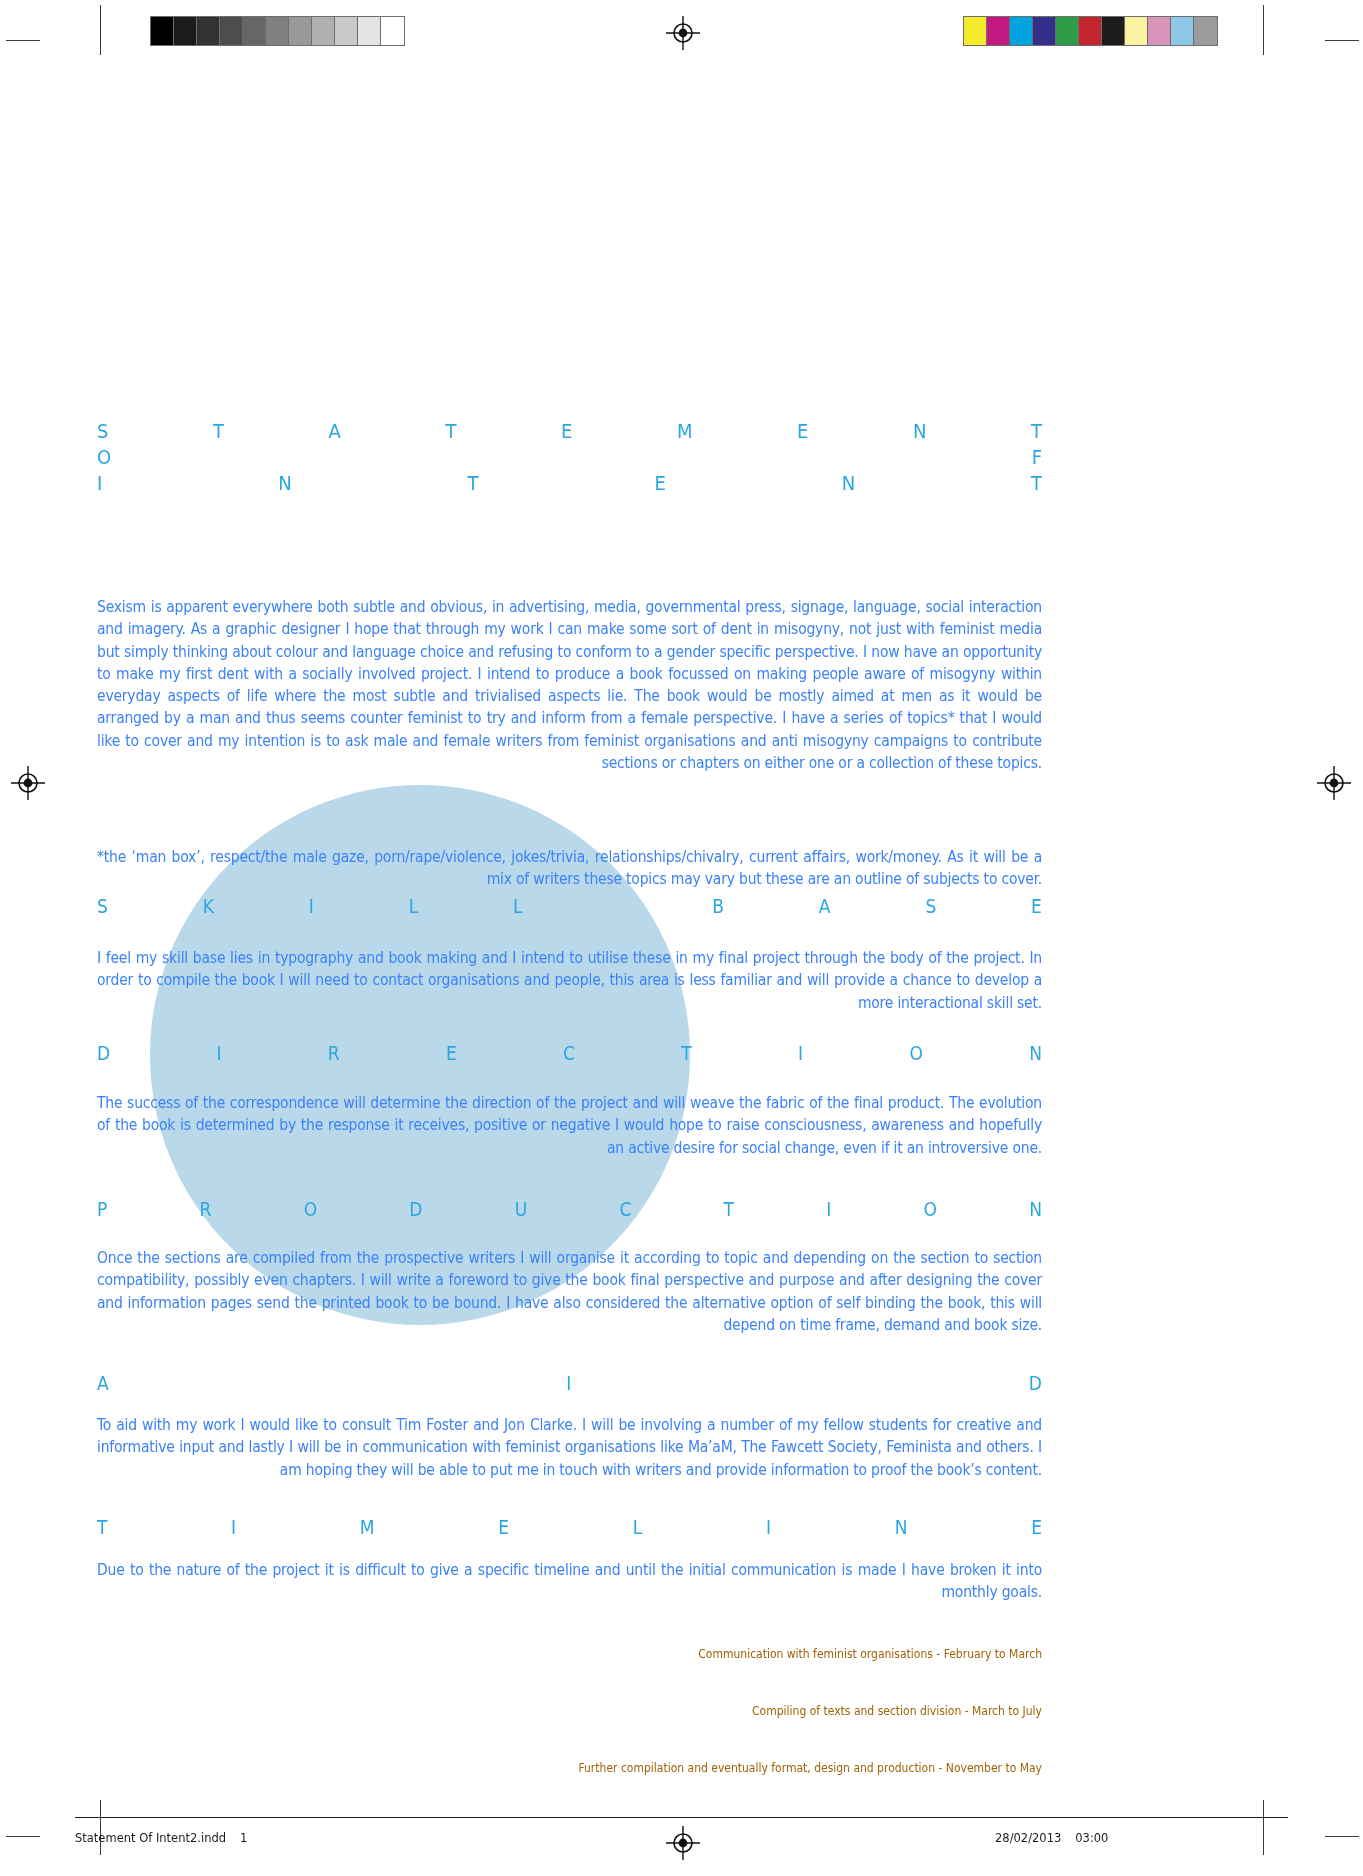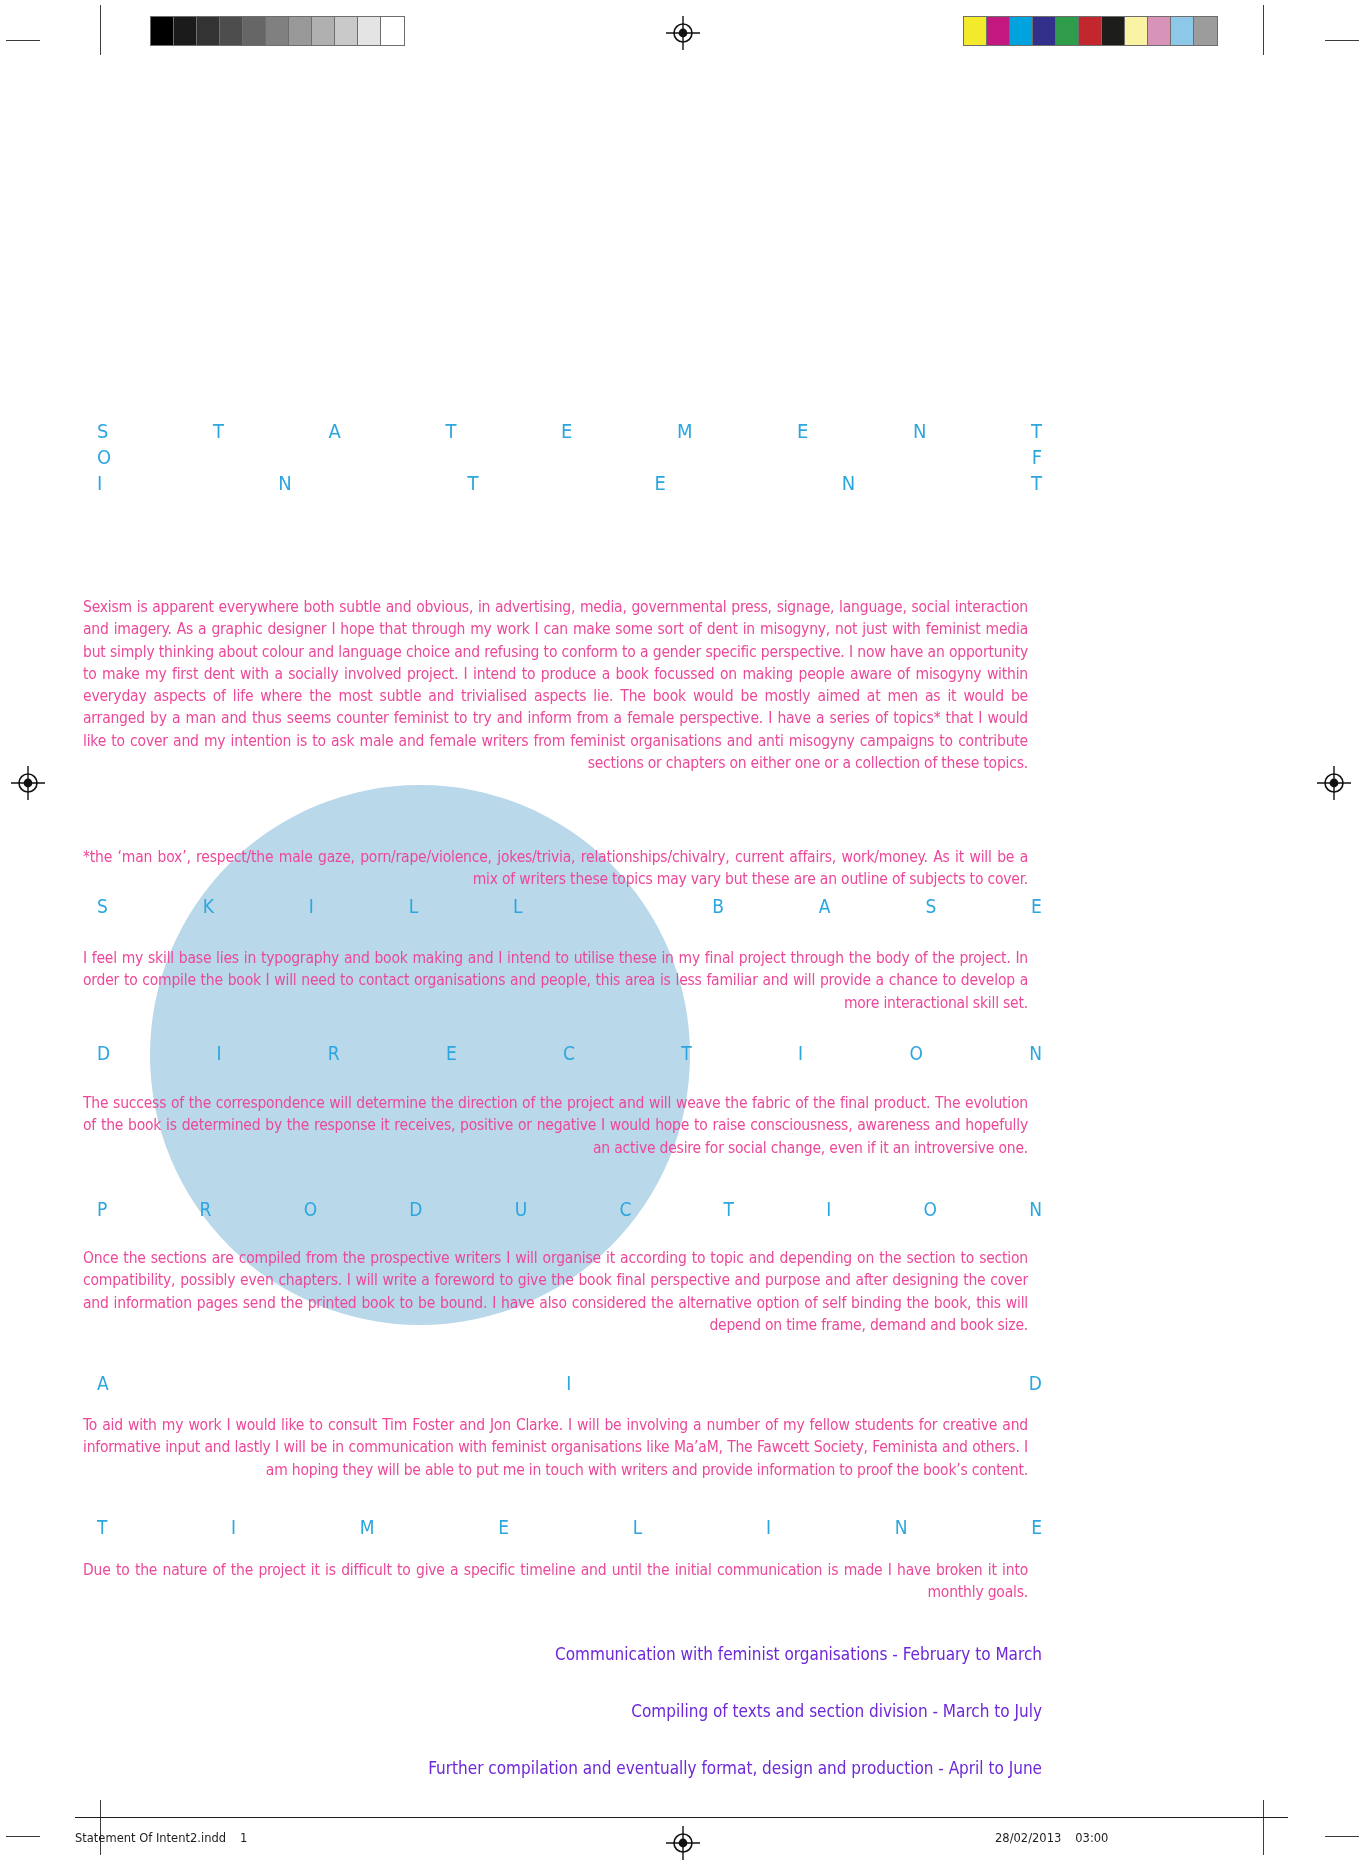--- a/index.html
+++ b/index.html
@@ -22,30 +22,30 @@
     display:flex;justify-content:space-between;
     color:#2ba6de;
     font-size:19px;line-height:22px;
     font-stretch:condensed;
     font-family:"DejaVu Sans", sans-serif;
   }
   .letters .cap{display:block;}
   .letters .sp{width:0;}
   .title-row{font-size:20px;}
   .para{
-    position:absolute;left:83px;width:945px;
-    color:#ec4899;
+    position:absolute;left:97px;width:945px;
+    color:#3b82f6;
     font-size:15.5px;line-height:22.3px;
     text-align:justify;text-align-last:right;
     font-stretch:condensed;
     letter-spacing:-0.2px;
   }
   .entry{
     position:absolute;left:97px;width:945px;
-    color:#6d28d9;font-size:17px;line-height:22px;
+    color:#a16207;font-size:12px;line-height:22px;
     text-align:right;font-stretch:condensed;
   }
   .circle{
     position:absolute;left:150px;top:785px;
     width:540px;height:540px;border-radius:50%;
     background:#b9d8ea;
     z-index:0;
   }
   .z1{z-index:1;}
   
@@ -207,21 +207,21 @@
       <span class="cap">E</span>
       <span class="cap">L</span>
       <span class="cap">I</span>
       <span class="cap">N</span>
       <span class="cap">E</span>
     </div>
   <div class="para z1" style="top:1559px;">Due to the nature of the project it is difficult to give a specific timeline and until the initial communication is made I have broken it into monthly goals.</div>
 
   <div class="entry z1" style="top:1643px;">Communication with feminist organisations - February to March</div>
   <div class="entry z1" style="top:1700px;">Compiling of texts and section division - March to July</div>
-  <div class="entry z1" style="top:1757px;">Further compilation and eventually format, design and production - April to June</div>
+  <div class="entry z1" style="top:1757px;">Further compilation and eventually format, design and production - November to May</div>
 
   <div class="slug-rule"></div>
   <div class="footer-text" style="left:75px;justify-content:flex-end;">
     <span>Statement Of Intent2.indd</span>
     <span>1</span>
   </div>
   <div class="footer-text" style="left:995px;">
     <span>28/02/2013</span>
     <span>03:00</span>
   </div>

